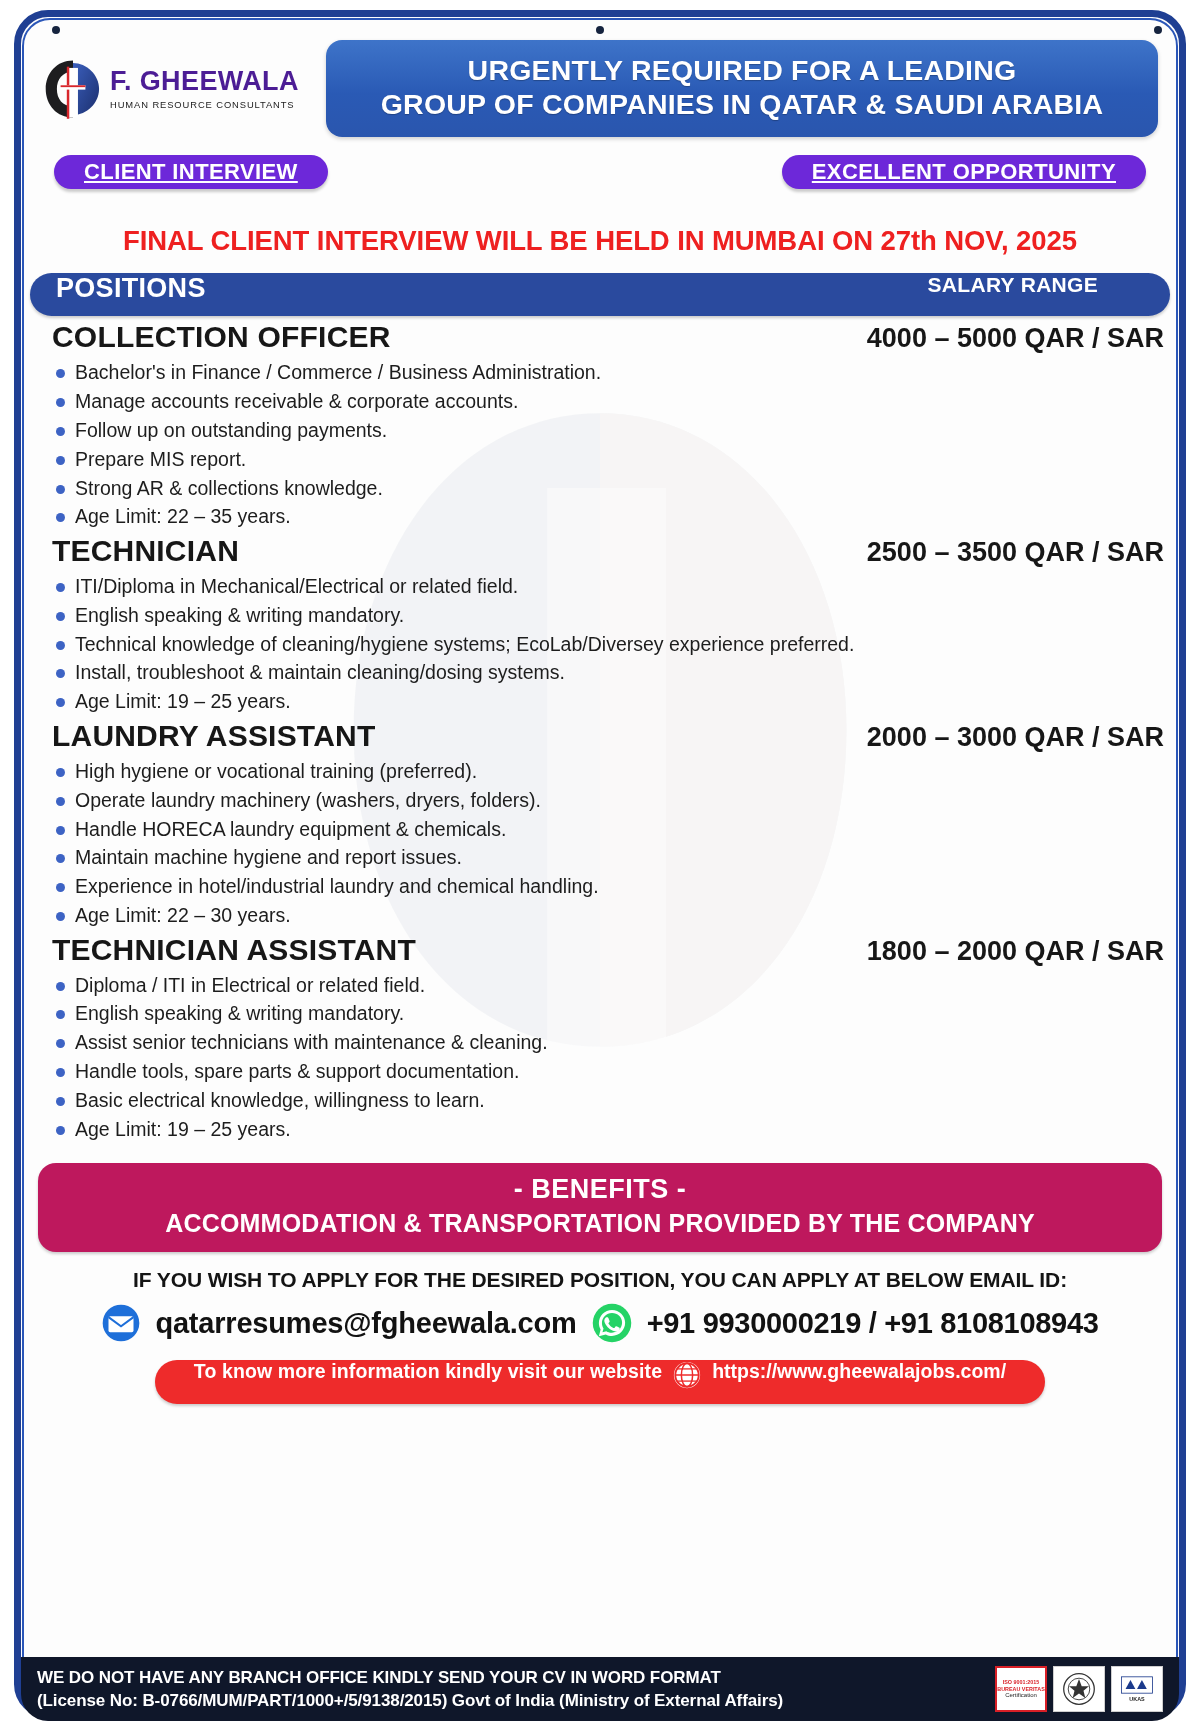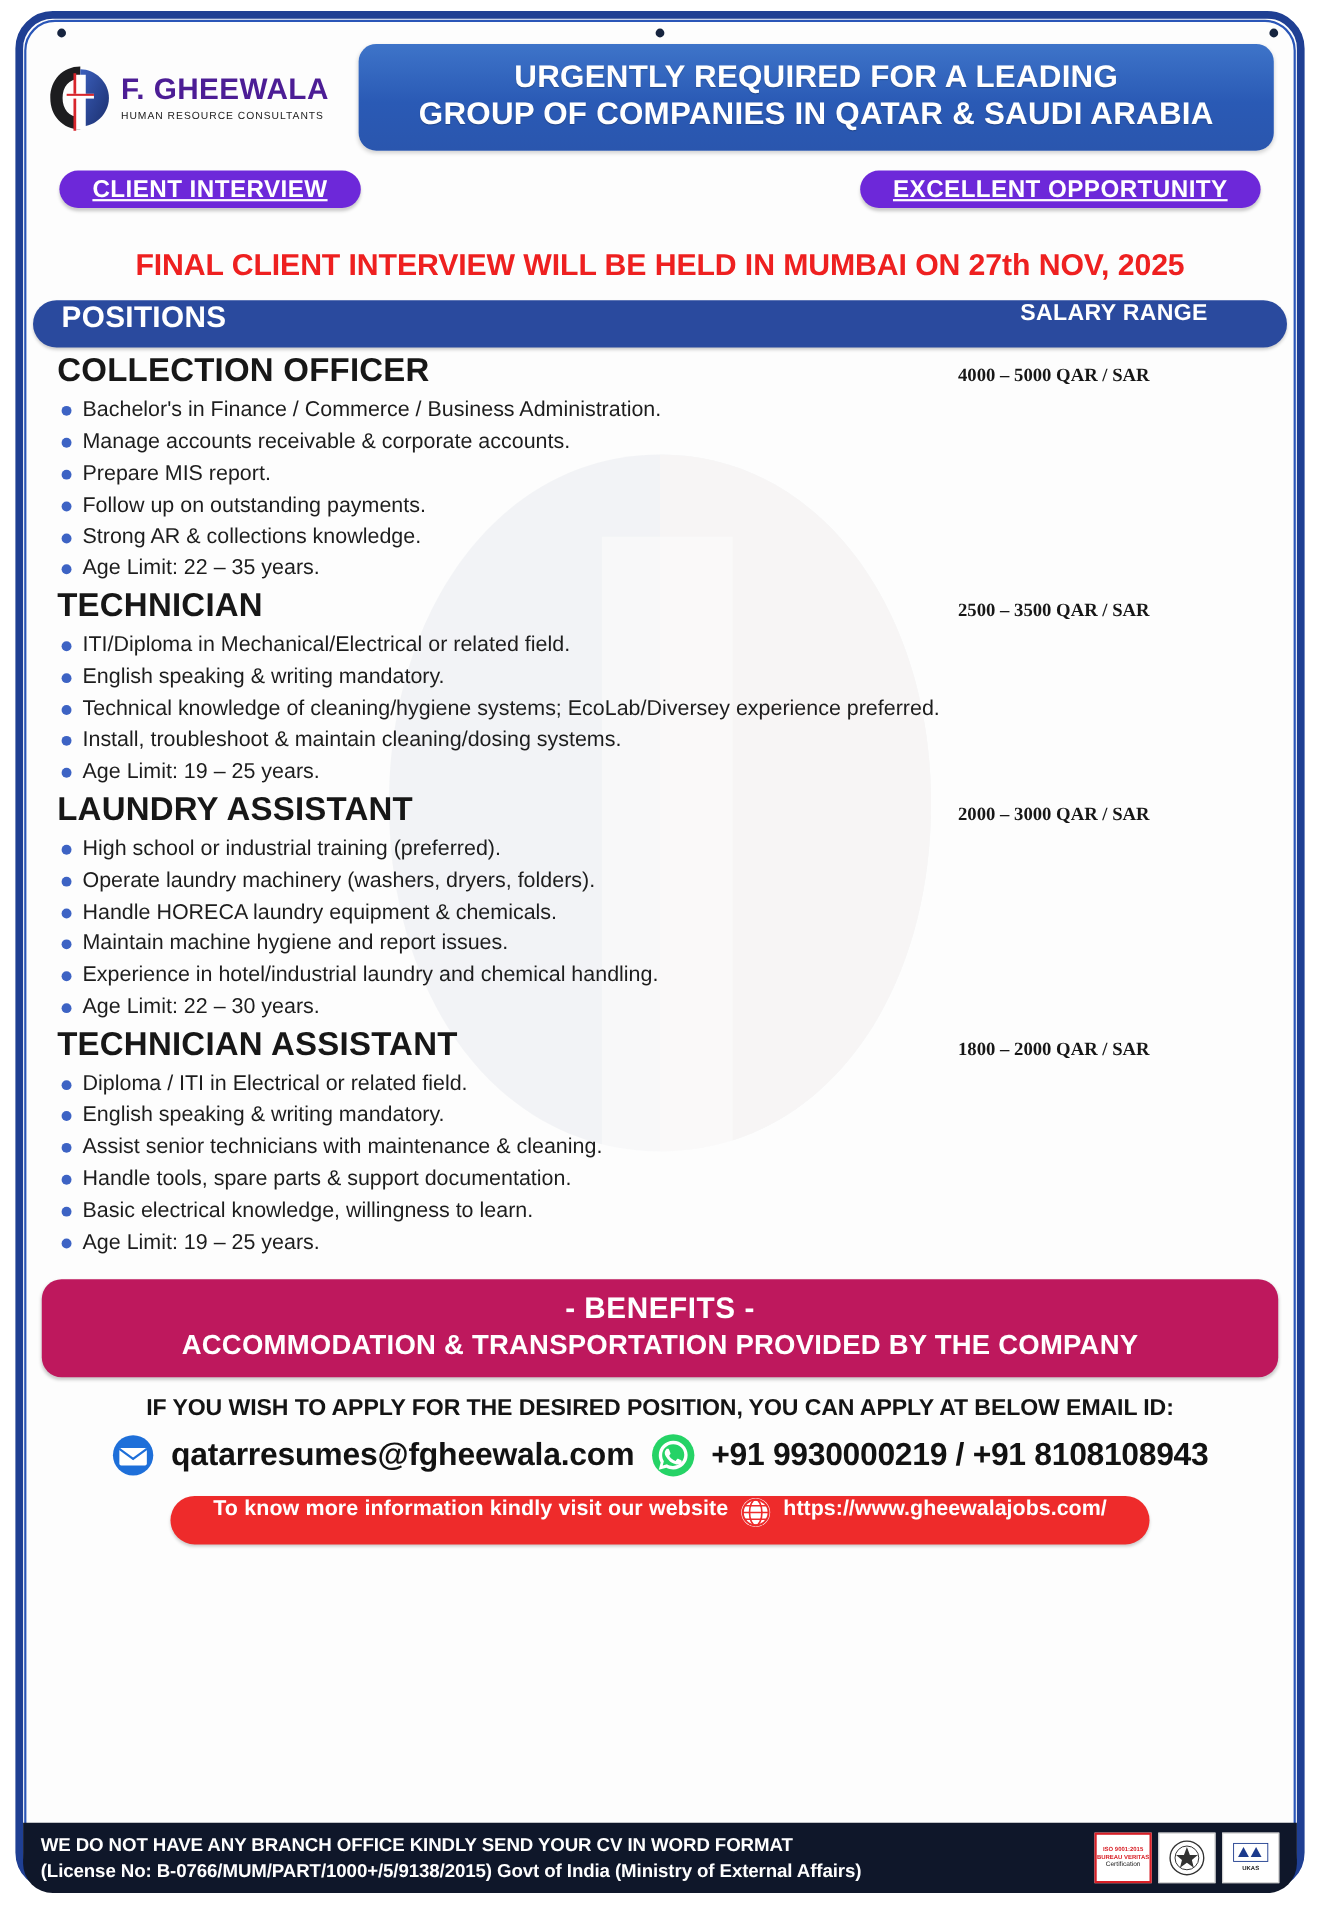--- a/index.html
+++ b/index.html
@@ -133,24 +133,23 @@
   
   .jobs { position: relative; padding: 0 6px; }
   .job { margin-top: 4px; }
   .job-title-row { display: flex; align-items: baseline; padding-left: 16px; }
   .job-title {
     font-size: 30px; font-weight: bold; color: #171717;
     letter-spacing: .2px;
   }
   .job-salary {
     margin-left: auto;
-    font-size: 17px; font-weight: bold; color: #171717;
-    width: 430px; text-align: center;
+    font-size: 27px; font-weight: bold; color: #171717;
+    width: 430px; text-align: right;
     padding-left: 18px;
-    font-family: Liberation Serif, serif;
   }
   .bullets { margin-top: 7px; }
   .bullet {
     display: flex; align-items: flex-start;
     margin: 0 0 5px 0;
     padding-left: 20px;
   }
   .bullet .bdot {
     width: 9px; height: 9px; border-radius: 50%;
     background: #3d63c4;
@@ -304,25 +303,25 @@
           <div class="bullet">
               <span class="bdot"></span>
               <span class="btxt">Bachelor's in Finance / Commerce / Business Administration.</span>
             </div>
           <div class="bullet">
               <span class="bdot"></span>
               <span class="btxt">Manage accounts receivable &amp; corporate accounts.</span>
             </div>
           <div class="bullet">
               <span class="bdot"></span>
+              <span class="btxt">Follow up on outstanding payments.</span>
+            </div>
+          <div class="bullet">
+              <span class="bdot"></span>
               <span class="btxt">Prepare MIS report.</span>
-            </div>
-          <div class="bullet">
-              <span class="bdot"></span>
-              <span class="btxt">Follow up on outstanding payments.</span>
             </div>
           <div class="bullet">
               <span class="bdot"></span>
               <span class="btxt">Strong AR &amp; collections knowledge.</span>
             </div>
           <div class="bullet">
               <span class="bdot"></span>
               <span class="btxt">Age Limit: 22 – 35 years.</span>
             </div>
         </div>
@@ -358,21 +357,21 @@
       </div>
 
       <div class="job">
         <div class="job-title-row">
           <div class="job-title">LAUNDRY ASSISTANT</div>
           <div class="job-salary">2000 – 3000 QAR / SAR</div>
         </div>
         <div class="bullets">
           <div class="bullet">
               <span class="bdot"></span>
-              <span class="btxt">High school or industrial training (preferred).</span>
+              <span class="btxt">High hygiene or vocational training (preferred).</span>
             </div>
           <div class="bullet">
               <span class="bdot"></span>
               <span class="btxt">Operate laundry machinery (washers, dryers, folders).</span>
             </div>
           <div class="bullet">
               <span class="bdot"></span>
               <span class="btxt">Handle HORECA laundry equipment &amp; chemicals.</span>
             </div>
           <div class="bullet">

